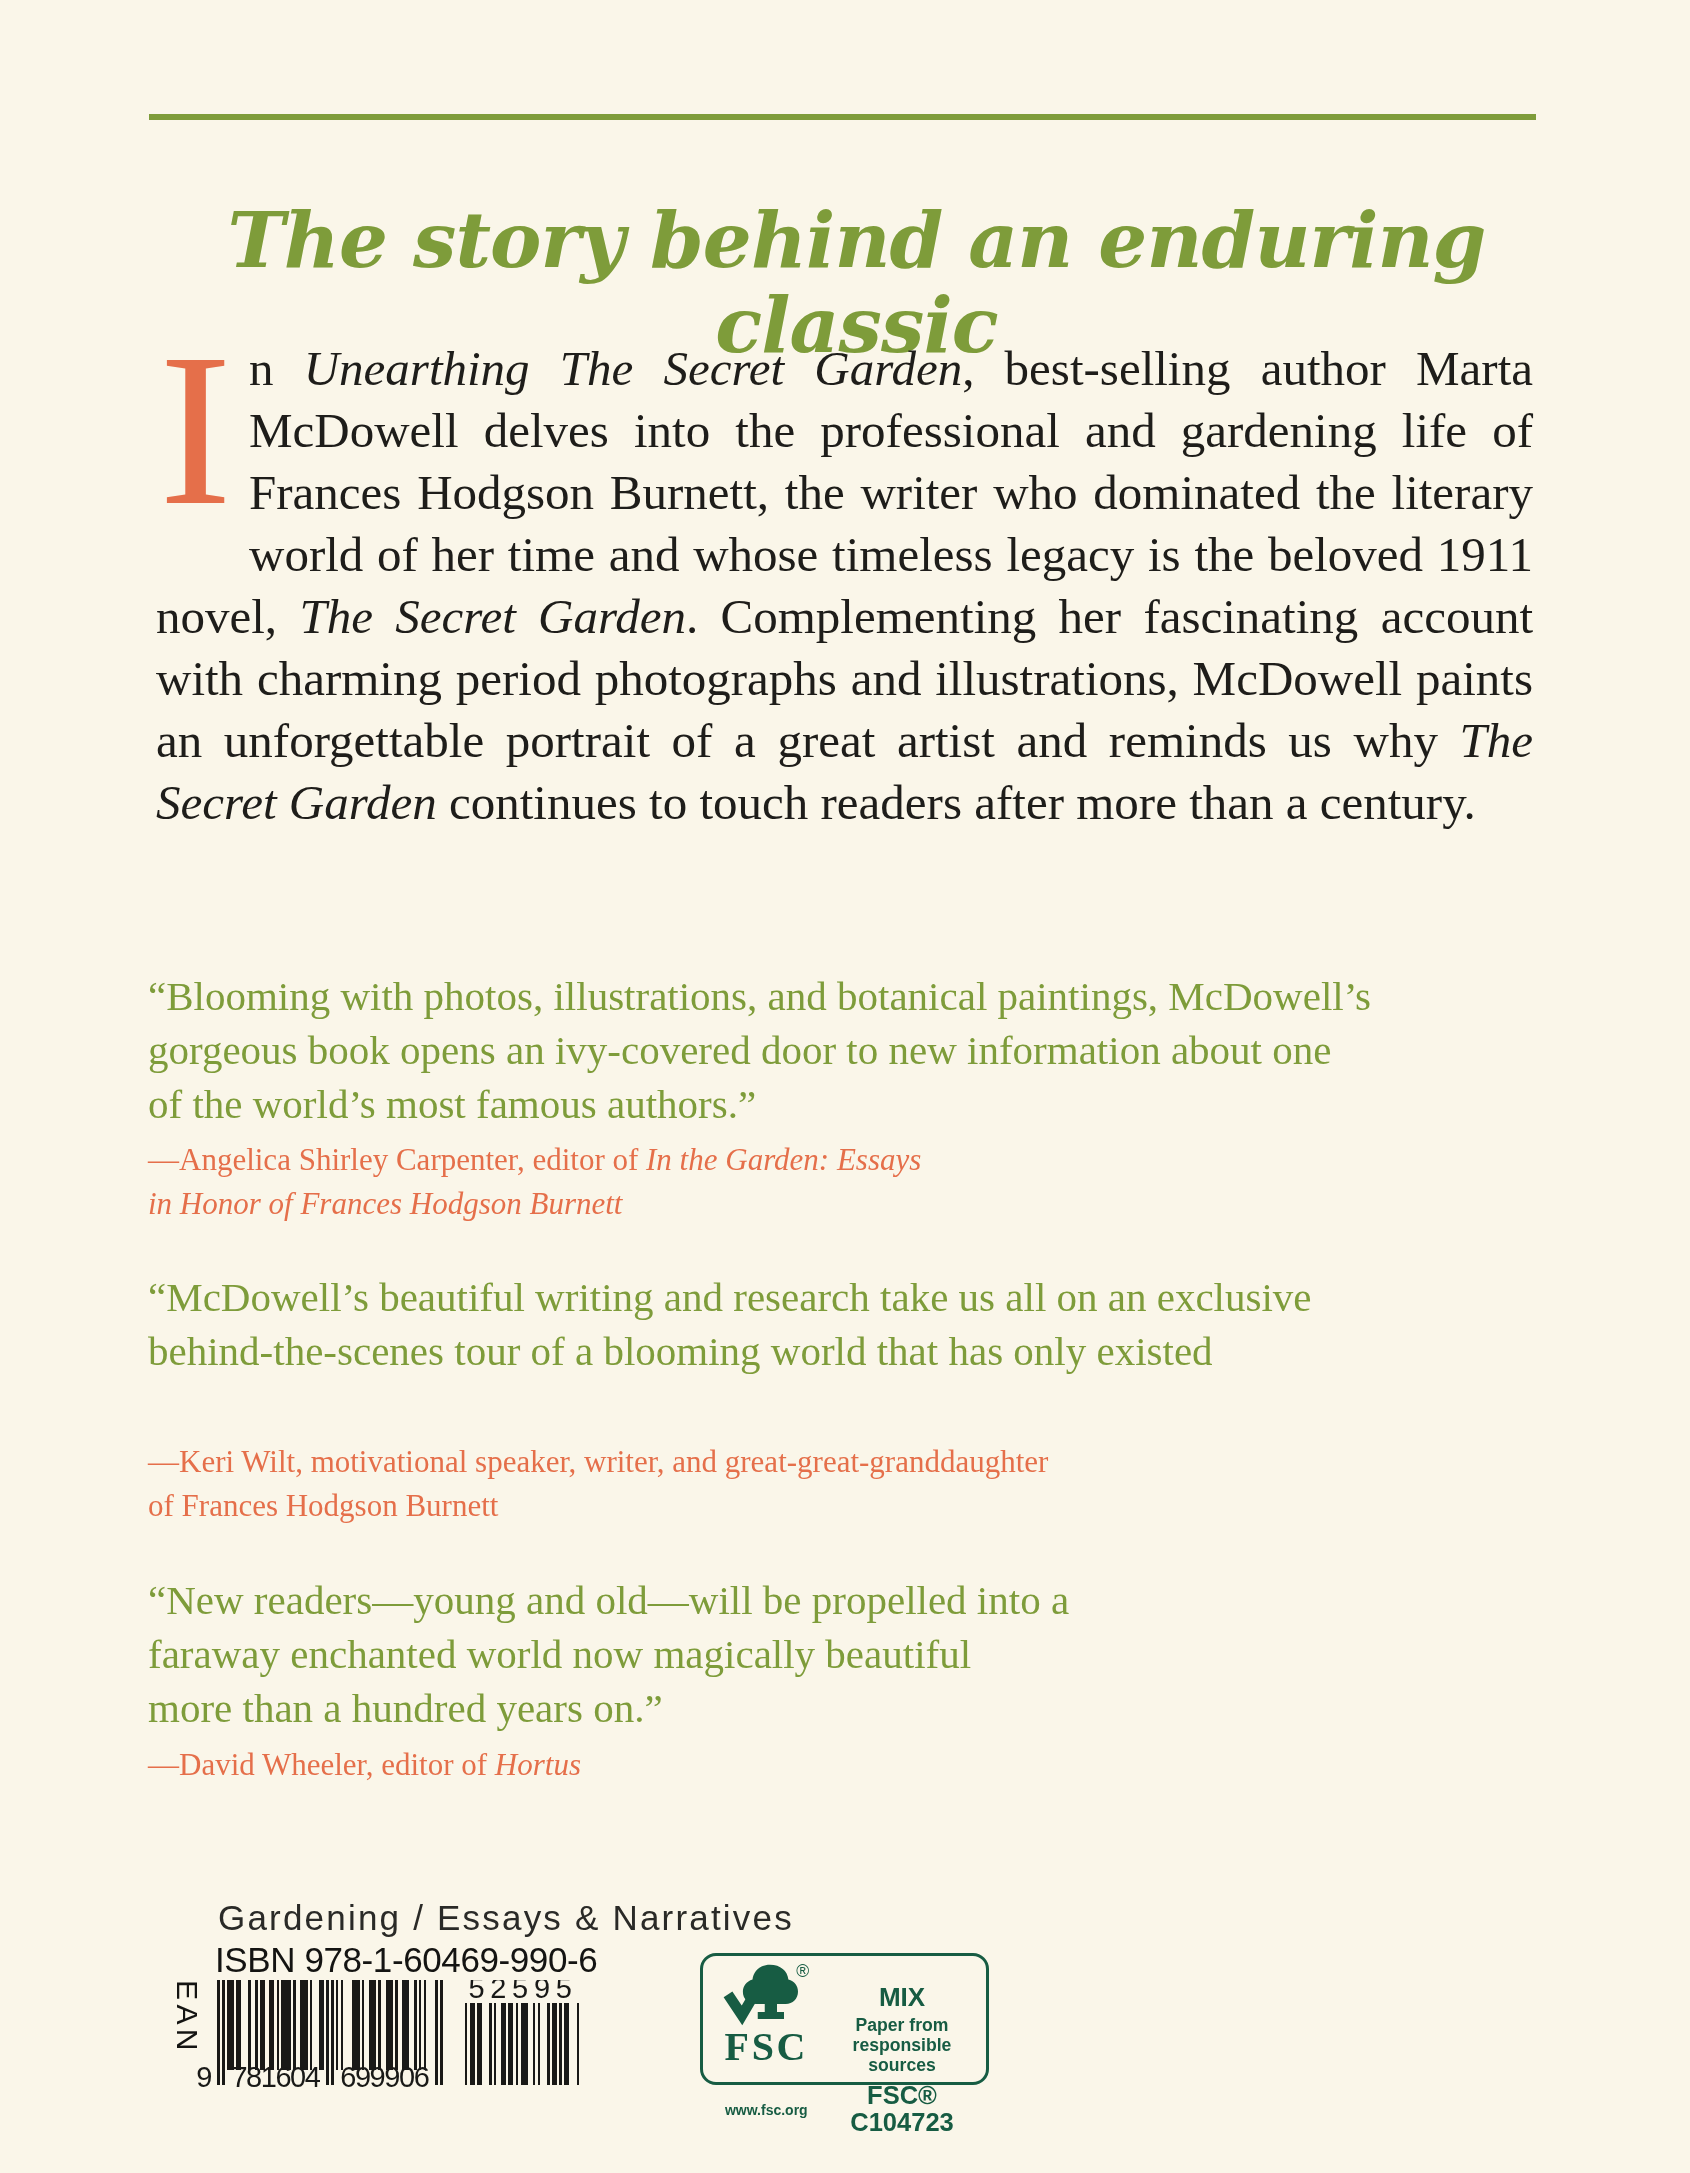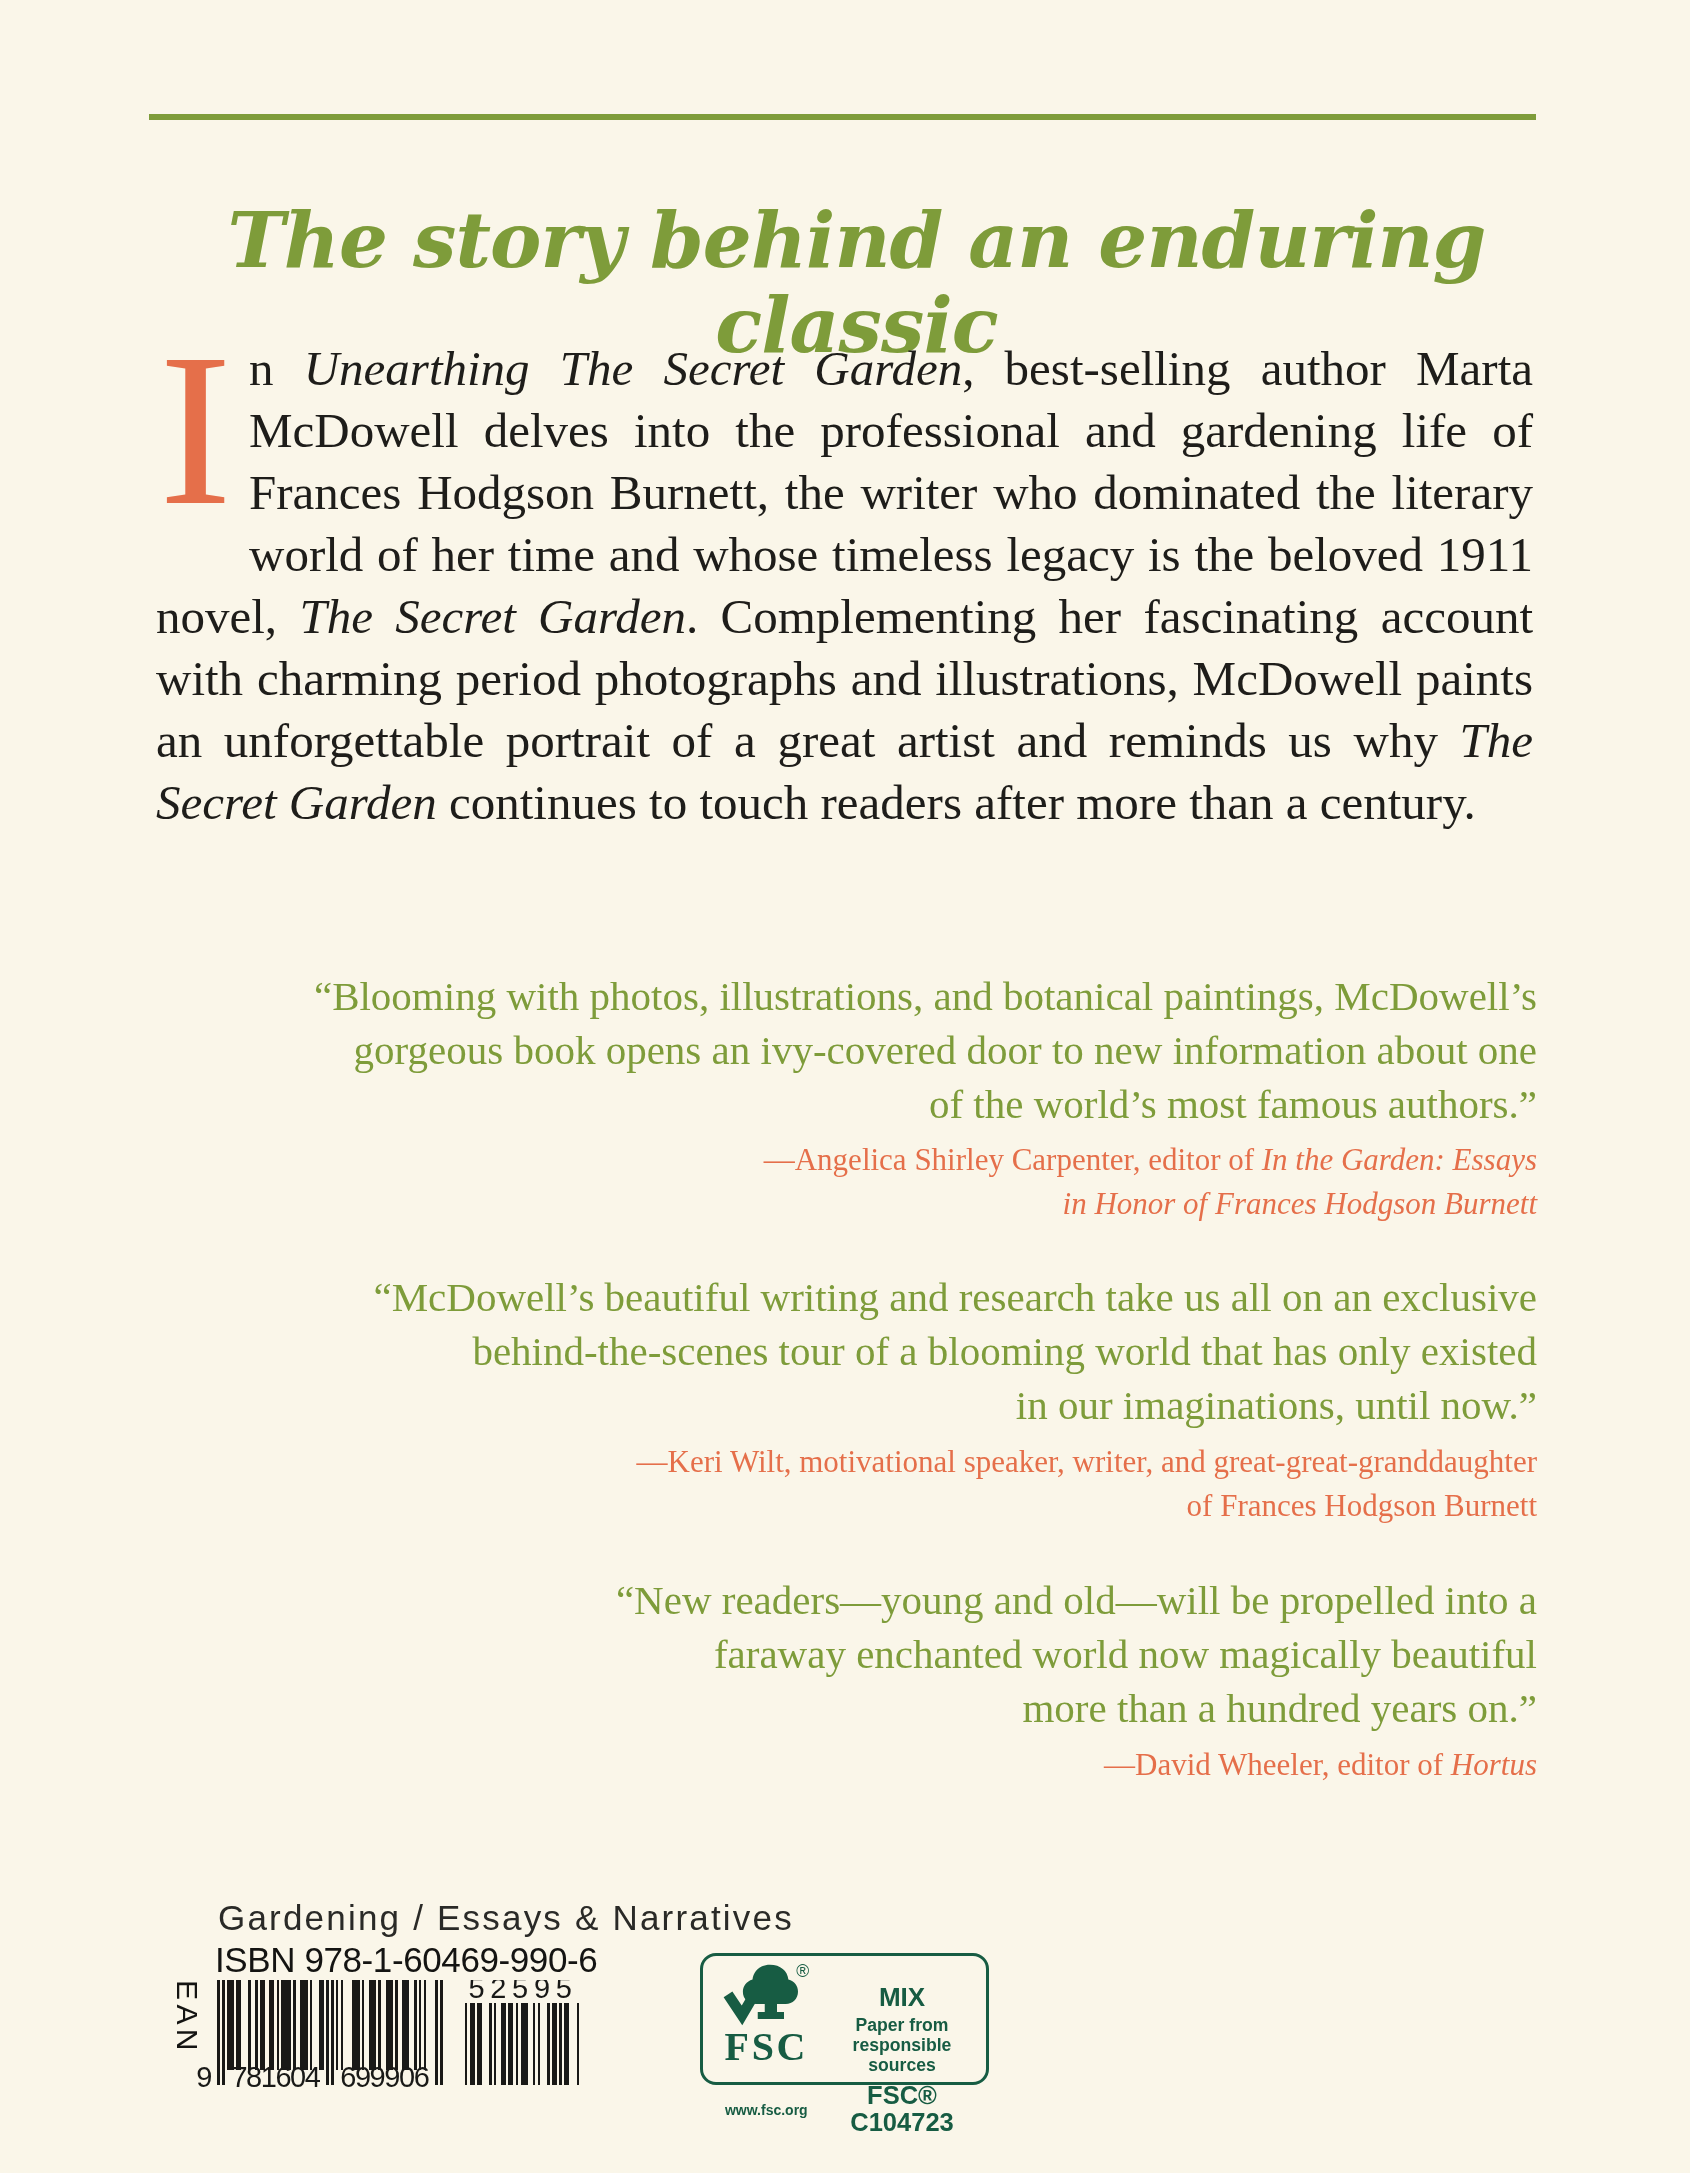--- a/index.html
+++ b/index.html
@@ -6,21 +6,21 @@
   body{width:1691px;height:2173px;position:relative;background:var(--bg);
        font-family:"Liberation Serif",serif;overflow:hidden;}
   .rule{position:absolute;left:149px;top:114px;width:1387px;height:6.1px;background:var(--green);}
   .headline{position:absolute;left:156px;top:186px;width:1377px;margin:12px;text-align:center;
     font-family:"DejaVu Serif",serif;font-style:italic;font-weight:600;
     font-size:77px;line-height:1.1;color:var(--green);letter-spacing:-0.9px;}
   .body-para{position:absolute;left:156px;top:338px;width:1377px;
     font-size:49px;line-height:62px;color:var(--ink);text-align:justify;}
   .dropcap{float:left;color:var(--orange);font-family:"Liberation Serif",serif;
     font-size:219px;line-height:172px;height:187px;width:79px;margin:5.3px 14px 0 0;text-align:center;}
-  .q{position:absolute;left:160px;width:1377px;text-align:right;}
+  .q{position:absolute;left:148px;width:1377px;text-align:left;}
   .quote{font-size:41px;line-height:54px;color:var(--green);}
   .attrib{font-size:31px;line-height:44px;color:var(--orange);}
   #q1{top:969px}#a1{top:1138px}
   #q2{top:1270px}#a2{top:1440px}
   #q3{top:1573px}#a3{top:1743px}
   .category{position:absolute;left:218px;top:1898px;font-family:"Liberation Sans",sans-serif;
     font-size:35px;letter-spacing:2.2px;color:#2a2a27;}
   .isbn{position:absolute;left:215px;top:1940px;font-family:"Liberation Sans",sans-serif;
     font-size:35px;letter-spacing:-0.4px;color:#141412;}
   .ean-vert{position:absolute;left:172px;top:1980px;width:32px;height:79px;}
@@ -59,21 +59,20 @@
       <div>of the world’s most famous authors.”</div>
     </div>
   <div id="a1" class="q attrib">
       <div><span>—Angelica Shirley Carpenter, editor of </span><i>In the Garden: Essays</i></div>
       <div><i>in Honor of Frances Hodgson Burnett</i></div>
     </div>
 
   <div id="q2" class="q quote">
       <div>“McDowell’s beautiful writing and research take us all on an exclusive</div>
       <div>behind-the-scenes tour of a blooming world that has only existed</div>
-      <div>in our imaginations, until now.”</div>
     </div>
   <div id="a2" class="q attrib">
       <div><span>—Keri Wilt, motivational speaker, writer, and great-great-granddaughter</span></div>
       <div><span>of Frances Hodgson Burnett</span></div>
     </div>
 
   <div id="q3" class="q quote">
       <div>“New readers—young and old—will be propelled into a</div>
       <div>faraway enchanted world now magically beautiful</div>
       <div>more than a hundred years on.”</div>

